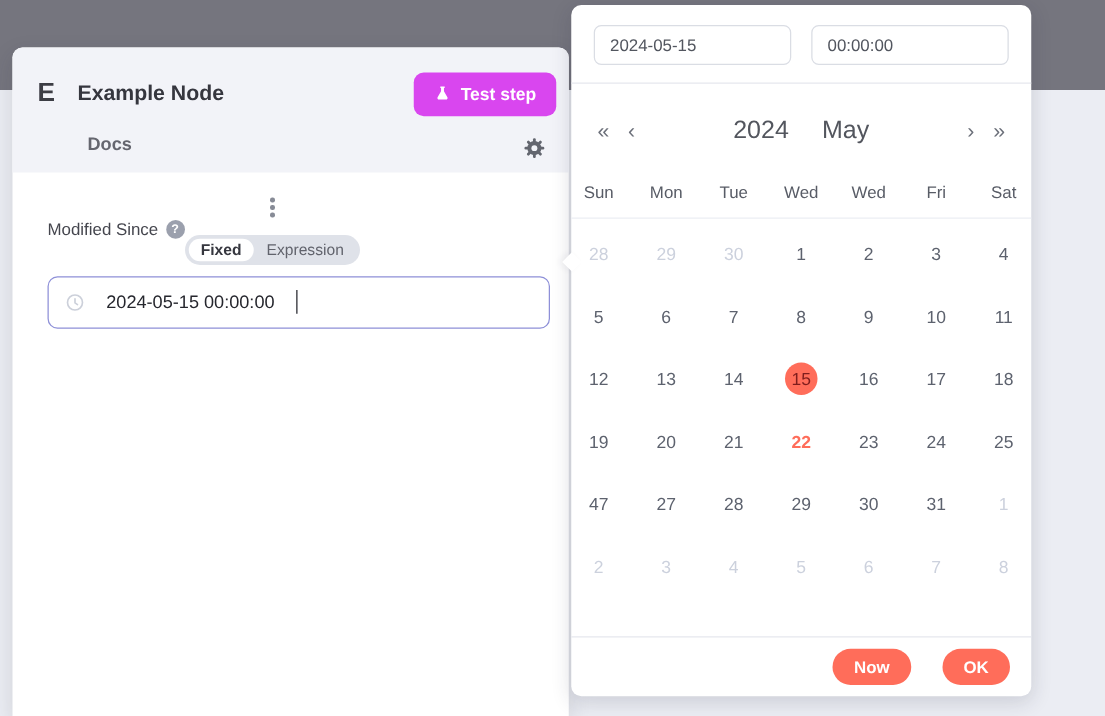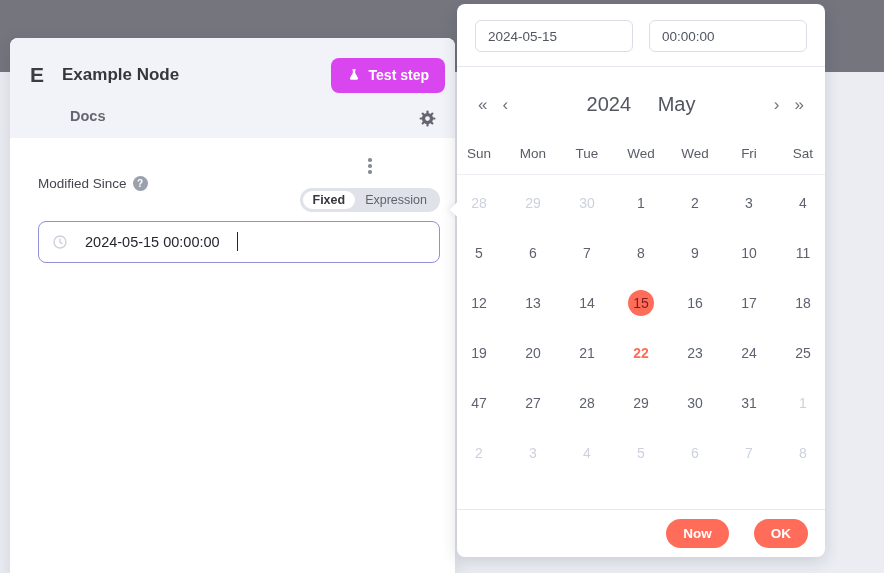--- a/index.html
+++ b/index.html
@@ -30,21 +30,21 @@
     padding:0 16px; height:35px; font-size:14px; font-weight:bold;
     font-family:inherit; cursor:pointer;
   }
   .tabs-row { display:flex; align-items:flex-end; margin-top:10px; }
   .tab { font-size:14.5px; line-height:20px; padding:0 20px 12px 2px; color:#65666f; font-weight:bold; cursor:pointer; }
   .tab.active { color:#ff6d5a; border-bottom:3px solid #ff6d5a; padding-left:0; padding-right:22px; }
   .tab.inactive { margin-left:26px; padding-left:14px; font-weight:bold; }
   .gear { margin-left:auto; margin-right:8px; margin-bottom:10px; cursor:pointer; line-height:0; }
 
   .ndv-body { padding:18px 15px 0 28px; }
-  .param-row { display:flex; align-items:center; justify-content:space-between; }
+  .param-row { display:flex; align-items:center; }
   .param-label { font-size:13.5px; color:#45464e; display:flex; align-items:center; gap:6px; }
   .help-dot {
     width:15px; height:15px; border-radius:50%; background:#9ba0ad; color:#fff;
     font-size:10px; font-weight:bold; display:flex; align-items:center; justify-content:center;
   }
   .controls { display:flex; align-items:center; gap:12px;flex-direction:column; }
   .kebab { display:flex; flex-direction:column; gap:2.5px; padding:2px; cursor:pointer; }
   .kebab i { width:3.5px; height:3.5px; border-radius:50%; background:#878b96; }
   .toggle { background:#dfe2e9; border-radius:12px; padding:3px; display:flex; align-items:center; font-size:12.5px; }
   .toggle .opt { padding:2px 10px; border-radius:10px; cursor:pointer; }

